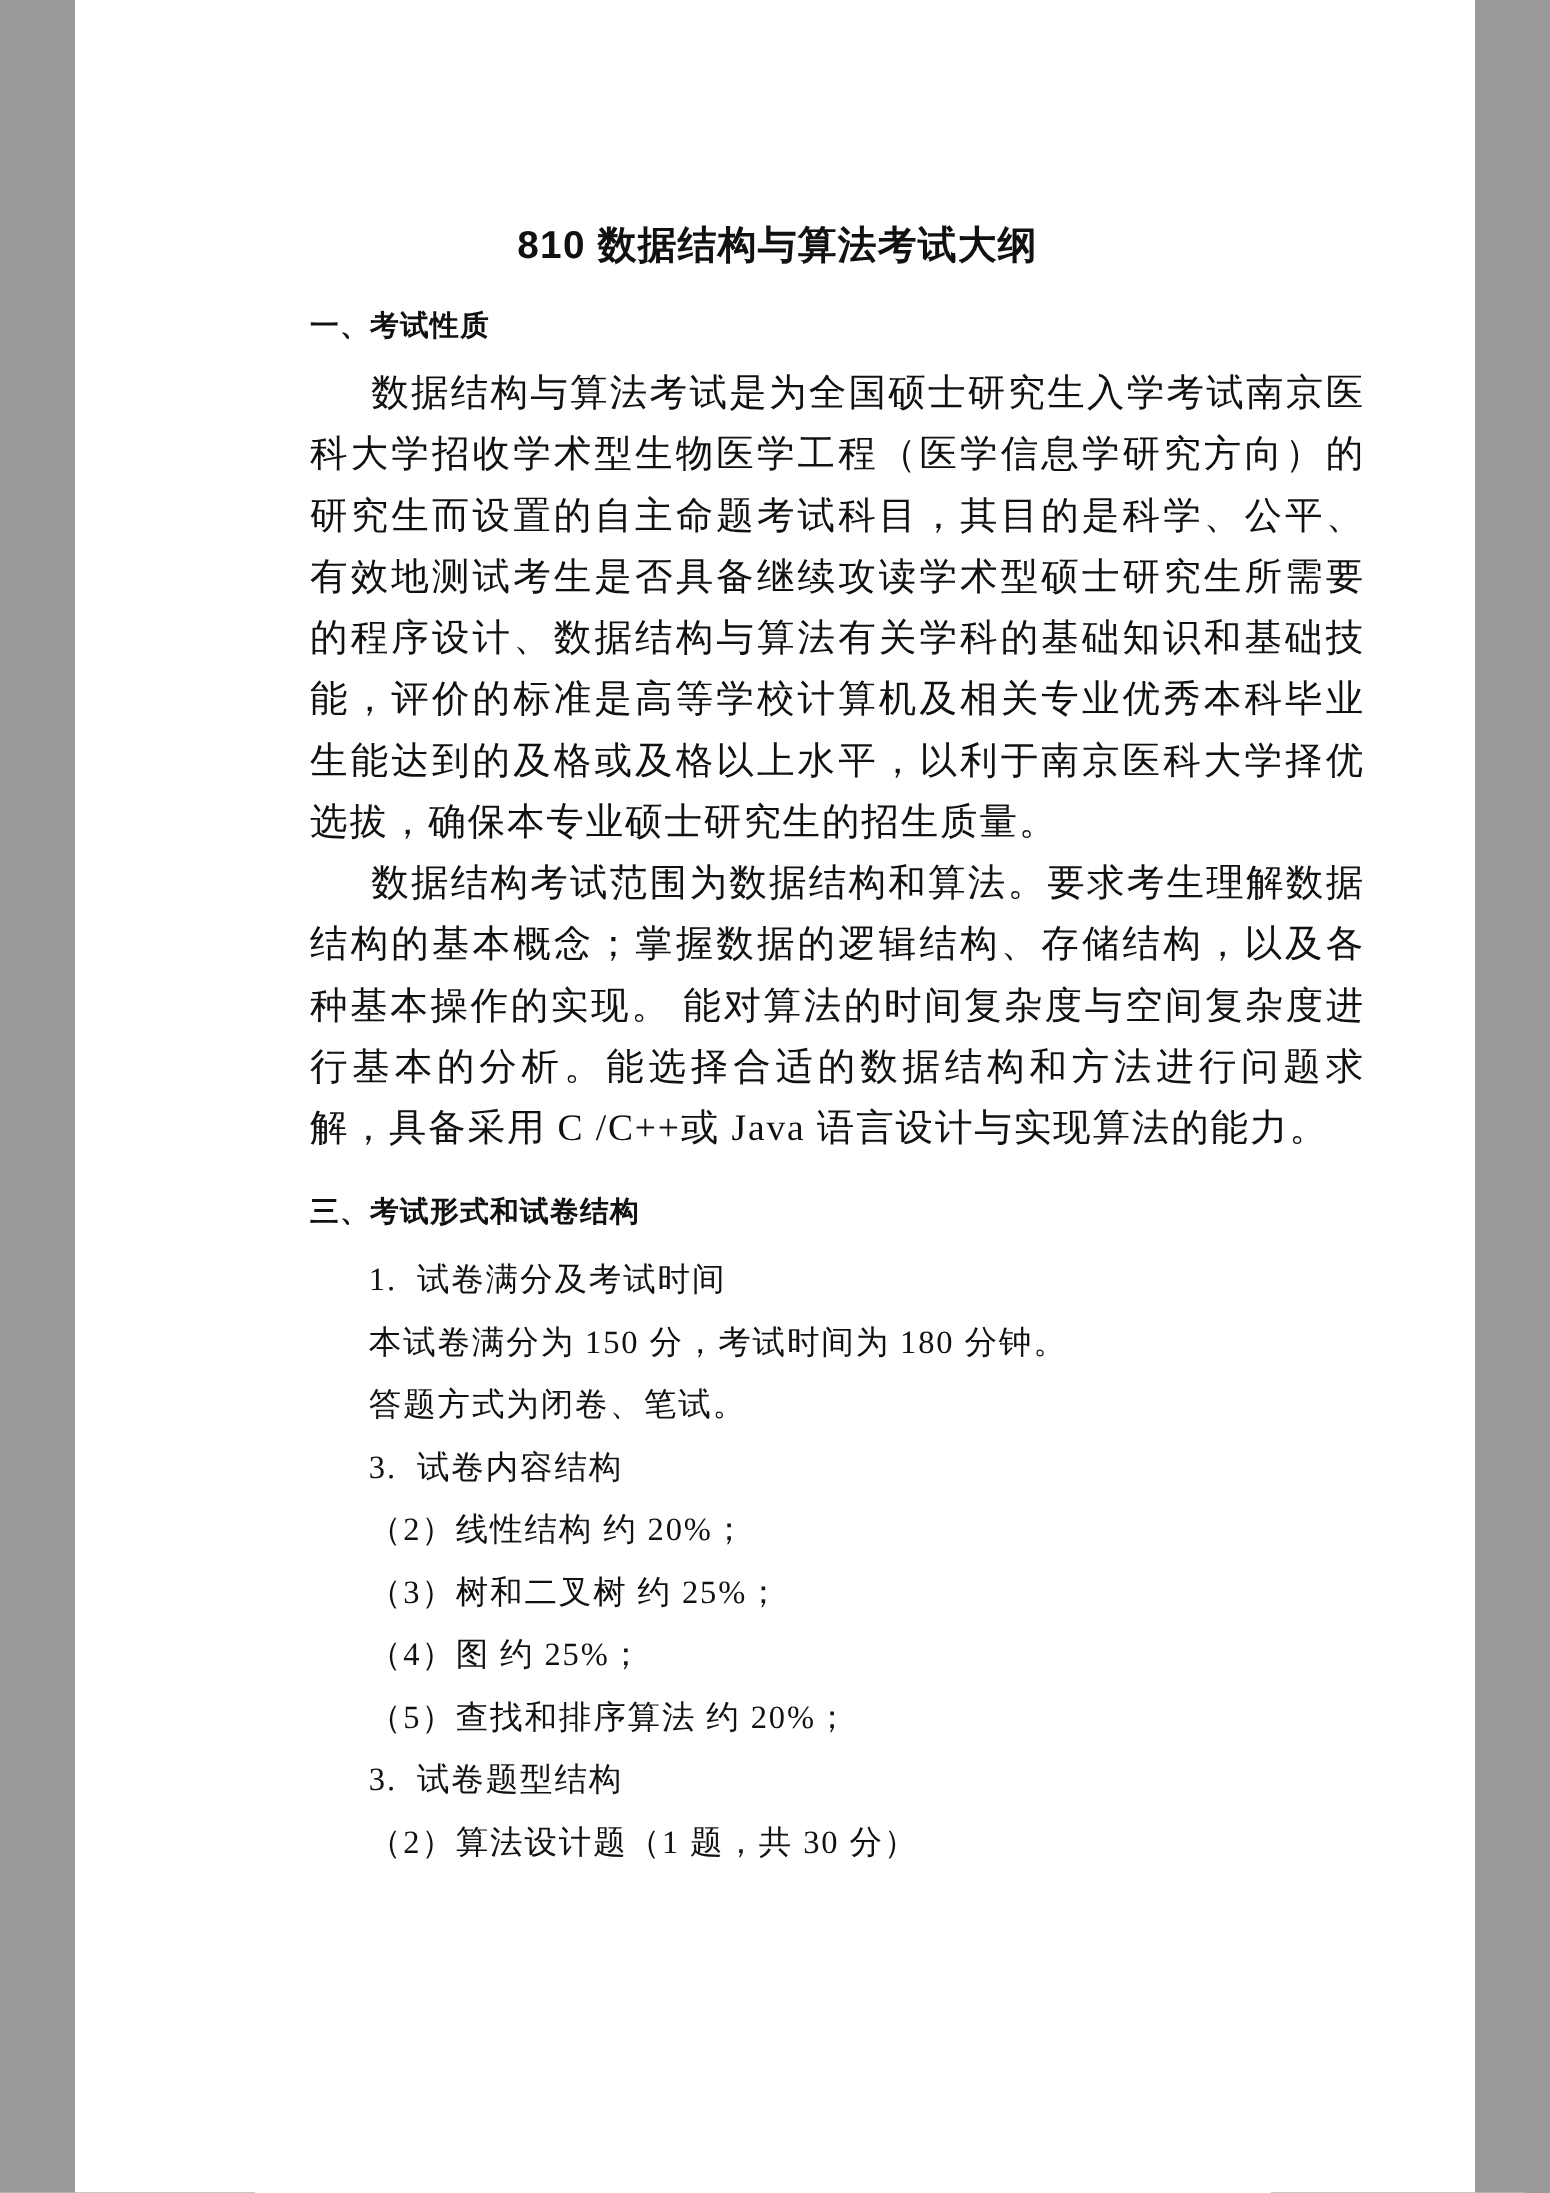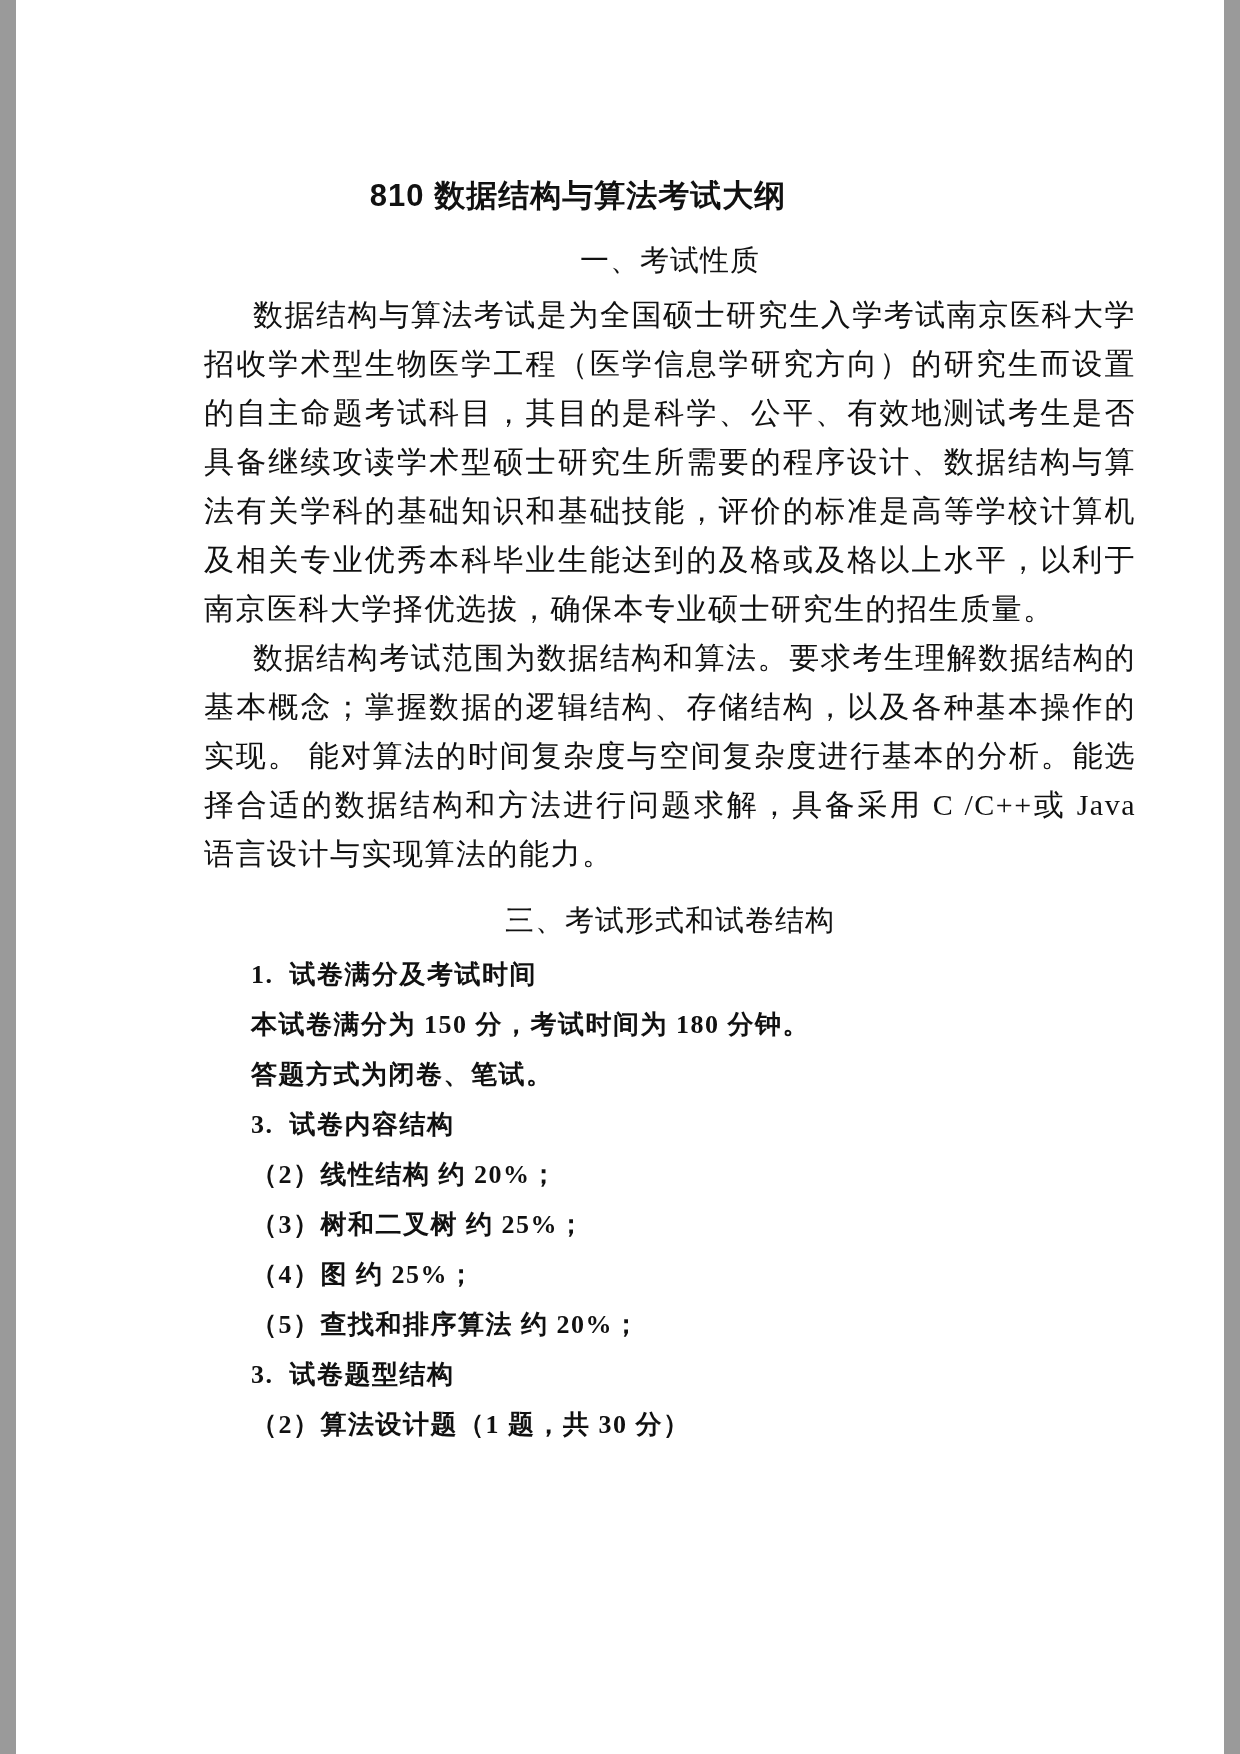--- a/index.html
+++ b/index.html
@@ -1,18 +1,18 @@
 <!DOCTYPE html>
 <html><head>
 <meta charset="utf-8">
 <style>
   * { box-sizing: border-box; margin: 0; padding: 0; }
   html, body { background: #9a9a9a; }
   .page {
-    width: 1208px;
+    width: 1120px;
     height: 1754px;
     margin: 0 auto;
     background: #ffffff;
     color: #111111;
     padding: 178px 88px 0 188px;
     font-family: "Liberation Serif", "DejaVu Serif", serif;
     overflow: hidden;
   }
   .doc-title {
     font-family: "Liberation Sans", "DejaVu Sans", sans-serif;
@@ -20,43 +20,41 @@
     font-size: 31px;
     line-height: 36px;
     letter-spacing: 1px;
     text-align: center;
     width: 748px;            
     margin-bottom: 28px;
     white-space: nowrap;
   }
   .section-heading {
     font-family: "Liberation Sans", "DejaVu Sans", sans-serif;
-    font-weight: normal;
-    font-size: 29px;
+    font-weight: bold;
+    font-size: 23px;
     line-height: 36px;
     letter-spacing: 1px;
     margin-top: 24px;
     margin-bottom: 12px;
-    text-align: center;
   }
   .para {
     font-size: 30px;
     line-height: 49px;
     letter-spacing: 1.5px;
     text-align: justify;
     text-indent: 49px;
   }
   .items { margin-top: 0; }
   .item {
     font-size: 26px;
     line-height: 50px;
     letter-spacing: 1.5px;
     padding-left: 47px;
     white-space: pre-wrap;
-    font-weight: bold;
   }
 </style>
 </head>
 <body>
 
 <div class="page">
 
   <h1 class="doc-title">810 数据结构与算法考试大纲</h1>
 
   <section>

